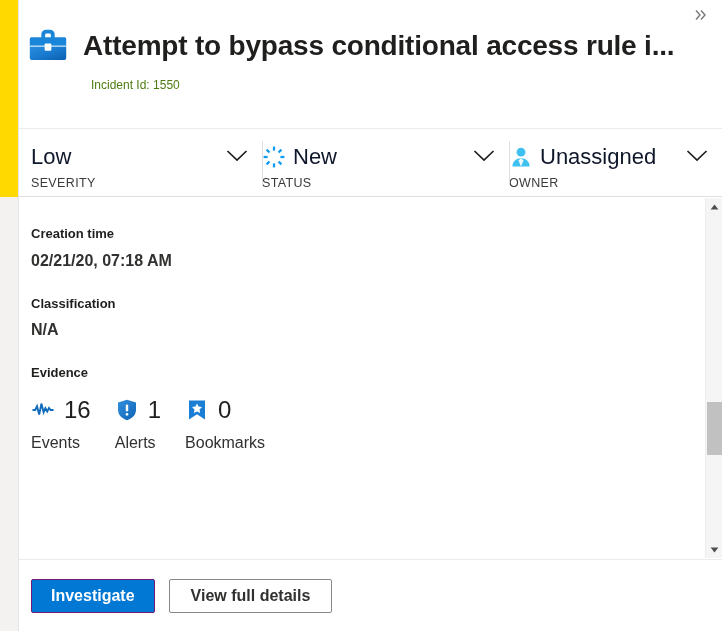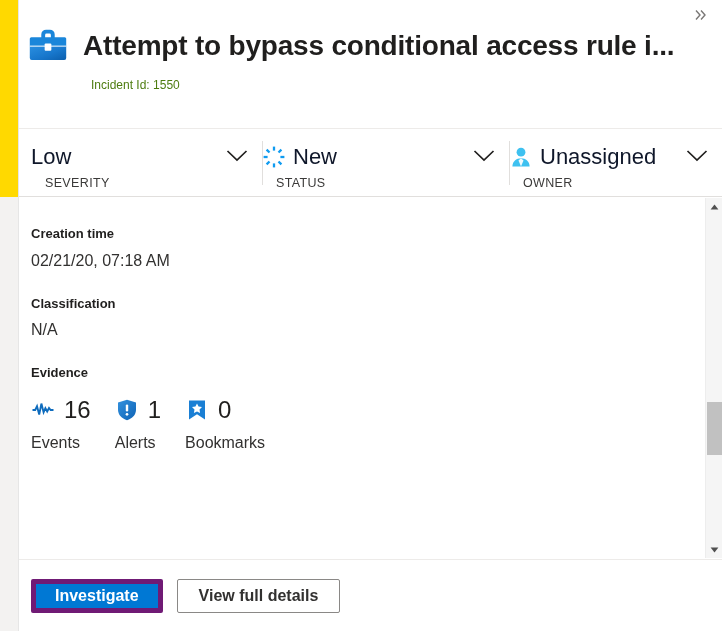--- a/index.html
+++ b/index.html
@@ -136,21 +136,20 @@
     line-height: 1.1;
     white-space: nowrap;
   }
 
   .meta-label {
     margin-top: 7px;
     font-size: 12.5px;
     letter-spacing: 0.35px;
     color: #3b3a39;
     font-weight: 400;
-    margin-left: 14px;
   }
 
   .chev-down {
     flex: 0 0 auto;
     margin: 4px 14px 0 8px;
     color: #201f1e;
   }
   .chev-down svg { display: block; }
 
   .status-icon, .owner-icon { flex: 0 0 auto; display: block; }
@@ -172,21 +171,21 @@
     font-size: 13px;
     font-weight: 600;
     color: #201f1e;
     line-height: 1.2;
   }
 
   .field-value {
     margin-top: 10px;
     font-size: 16px;
     color: #323130;
-    font-weight: 400;
+    font-weight: 700;
   }
 
   .evidence-row {
     display: flex;
     align-items: flex-end;
     margin-top: 14px;
   }
 
   .evi-tile { margin-right: 24px; }
 
@@ -270,21 +269,21 @@
     cursor: pointer;
     display: inline-flex;
     align-items: center;
     justify-content: center;
     white-space: nowrap;
   }
 
   .btn-primary {
     background: #0078d4;
     color: #ffffff;
-    border: 5px solid #701a75;
+    border: 1px solid #701a75;
     padding: 0 19px;
   }
 
   .btn-secondary {
     background: #ffffff;
     color: #323130;
     border: 1px solid #8a8886;
     padding: 0 21px;
   }
 </style>

